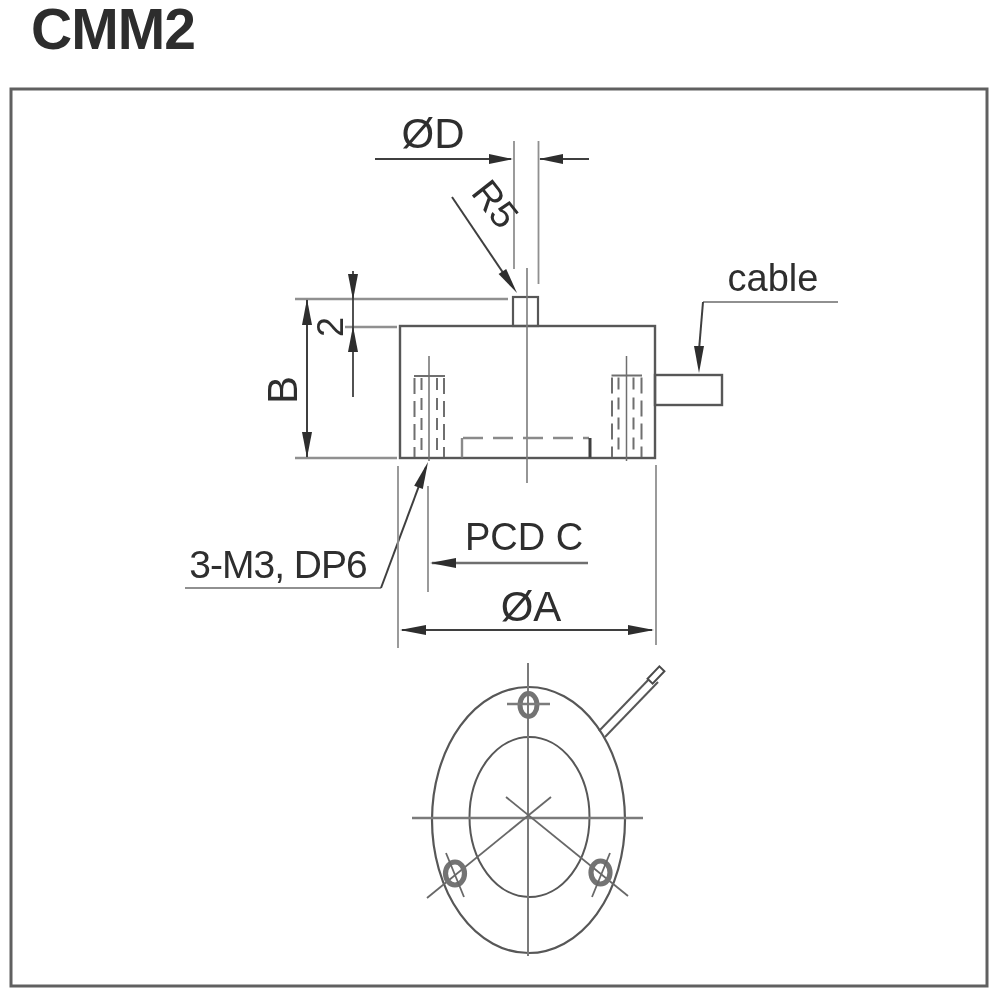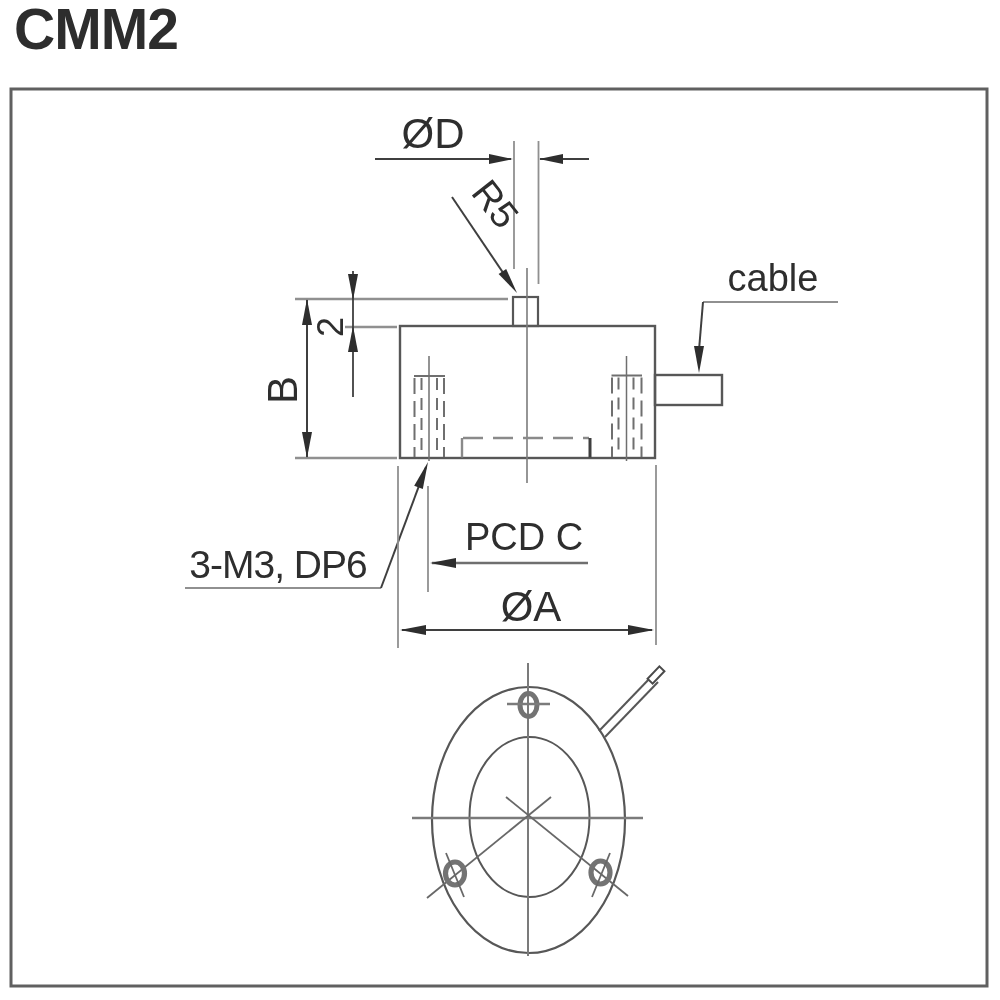--- a/index.html
+++ b/index.html
@@ -1,18 +1,18 @@
 <!DOCTYPE html>
 <html><head>
 <meta charset="utf-8">
 <style>
   html,body{margin:0;padding:0;background:#ffffff;width:1000px;height:1000px;overflow:hidden;
             font-family:"Liberation Sans", sans-serif;}
   .stage{position:relative;width:1000px;height:1000px;background:#ffffff;}
-  .page-title{position:absolute;left:14px;top:0px;margin:0;font-size:57px;font-weight:700;
+  .page-title{position:absolute;left:31px;top:0px;margin:0;font-size:57px;font-weight:700;
               letter-spacing:-1px;color:#2d2d2d;line-height:1.05;}
   svg{position:absolute;left:0;top:0;}
   svg text{fill:#2e2e2e;font-family:"Liberation Sans", sans-serif;font-weight:400;}
   .obj{stroke:#575757;fill:none;}
   .dim{stroke:#3f3f3f;fill:none;}
   .ext{stroke:#909090;fill:none;}
   .hid{stroke:#6f6f6f;fill:none;}
   .cl{stroke:#7b7b7b;fill:none;}
   .ah{fill:#2e2e2e;stroke:none;}
 </style>

